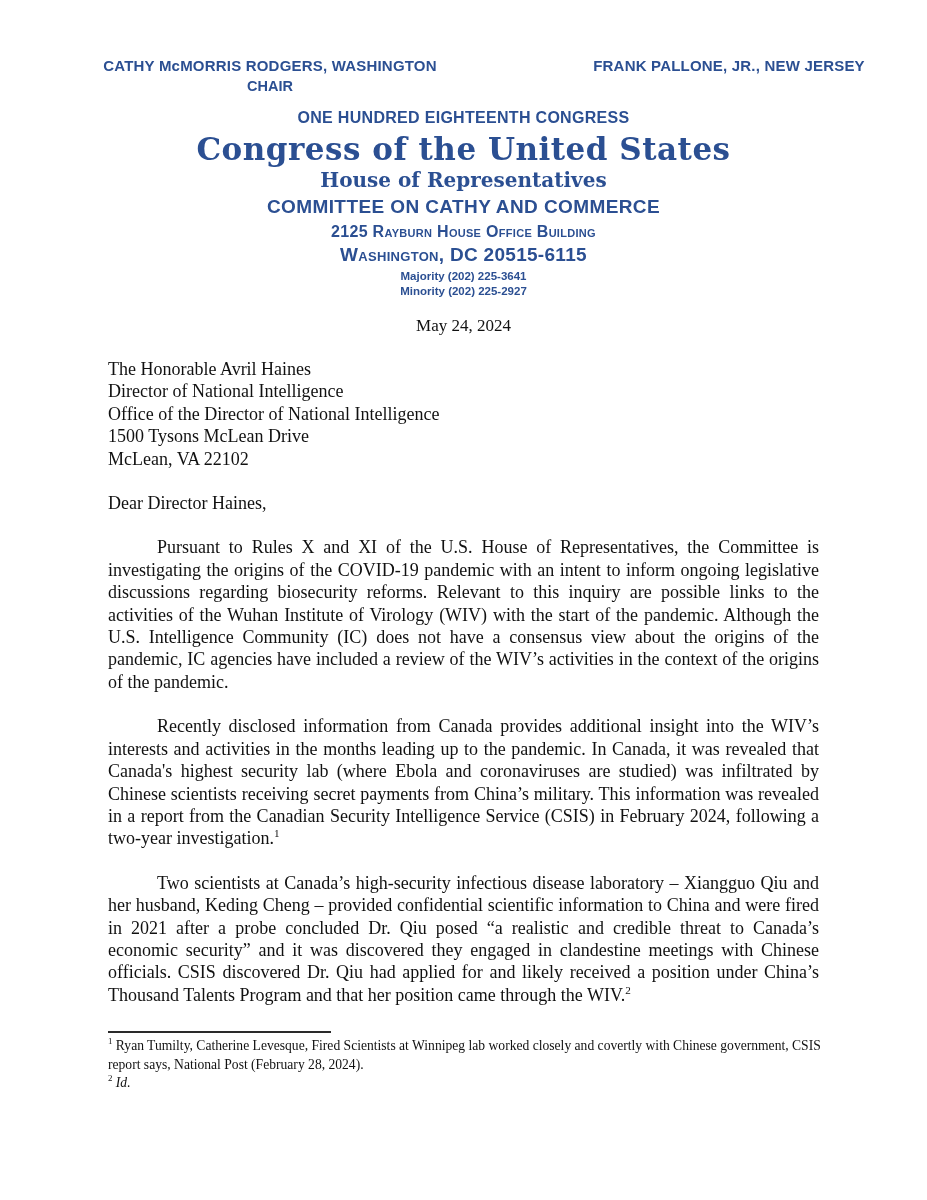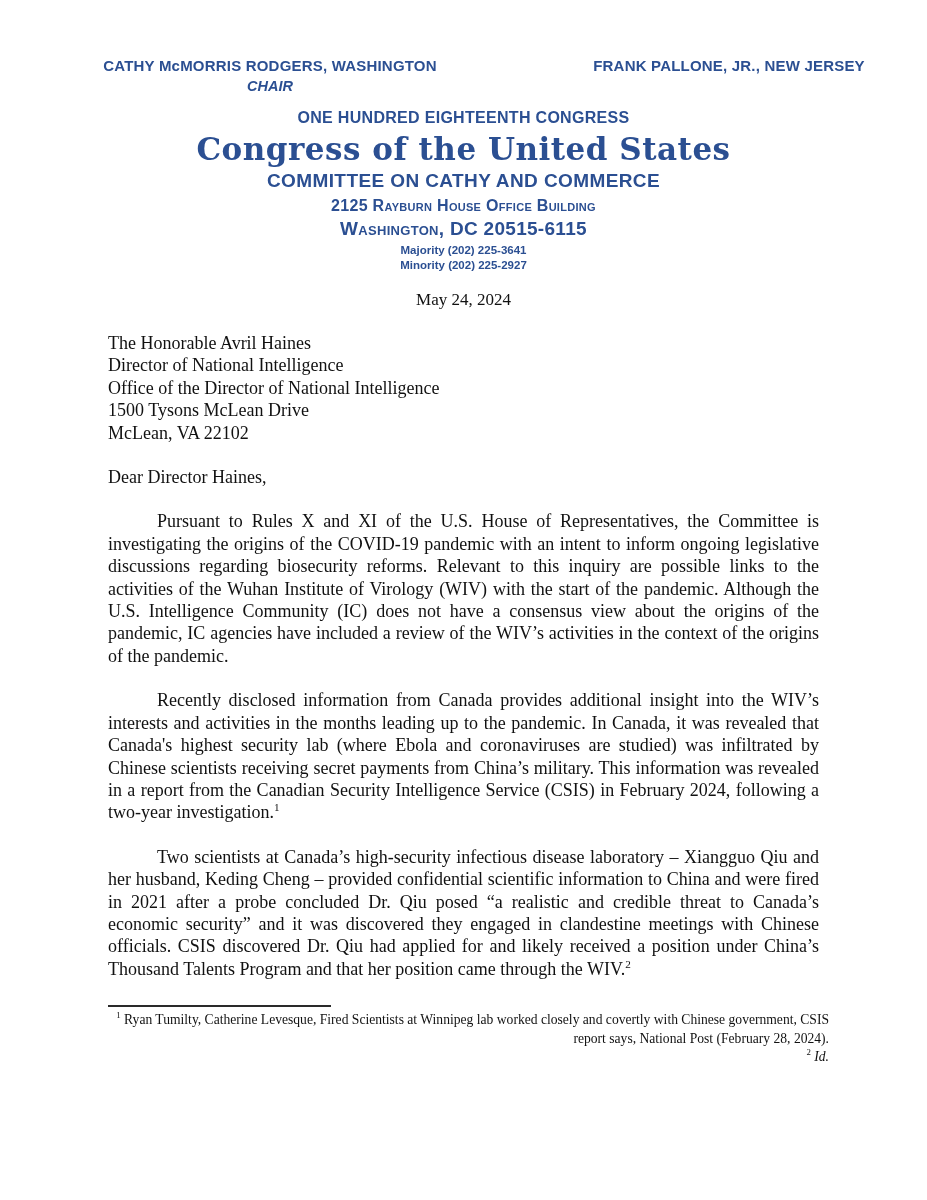--- a/index.html
+++ b/index.html
@@ -39,21 +39,20 @@
     font-size: 15px;
     font-weight: 700;
     letter-spacing: 0.2px;
     line-height: 21px;
     white-space: nowrap;
   }
   .member-title {
     font-size: 14.5px;
     font-weight: 700;
     line-height: 21px;
-    font-style: italic;
   }
   .congress-session {
     margin-top: 2px;
     font-size: 16px;
     font-weight: 700;
     letter-spacing: 0.3px;
   }
   .congress-name {
     margin-top: 5px;
     font-family: "DejaVu Serif", serif;
@@ -130,21 +129,21 @@
     margin: 25px 0 4px 108px;
     width: 223px;
     border: 0;
     border-top: 2px solid #2a2a2a;
   }
   .footnotes {
     margin: 0 98px 0 108px;
     font-size: 13.6px;
     line-height: 18.6px;
   }
-  .footnote { text-align: right; }
+  .footnote { text-align: left; }
   .fn-marker {
     font-size: 0.65em;
     vertical-align: super;
     line-height: 0;
   }
   .italic { font-style: italic; }
 </style>
 </head>
 <body>
 
@@ -155,20 +154,21 @@
       <div class="name-block left">
         <div class="member-name">CATHY McMORRIS RODGERS, WASHINGTON</div>
         <div class="member-title">CHAIR</div>
       </div>
       <div class="name-block right">
         <div class="member-name">FRANK PALLONE, JR., NEW JERSEY</div>
       </div>
     </div>
     <div class="congress-session">ONE HUNDRED EIGHTEENTH CONGRESS</div>
     <div class="congress-name">Congress of the United States</div>
+    <div class="chamber-name">House of Representatives</div>
     <div class="committee-name">COMMITTEE ON CATHY AND COMMERCE</div>
     <div class="address-building">2125 Rayburn House Office Building</div>
     <div class="address-city">Washington, DC 20515-6115</div>
     <div class="phones">
       <div class="phone-line">Majority (202) 225-3641</div>
       <div class="phone-line">Minority (202) 225-2927</div>
     </div>
   </div>
 
   <div class="date-line">May 24, 2024</div>

